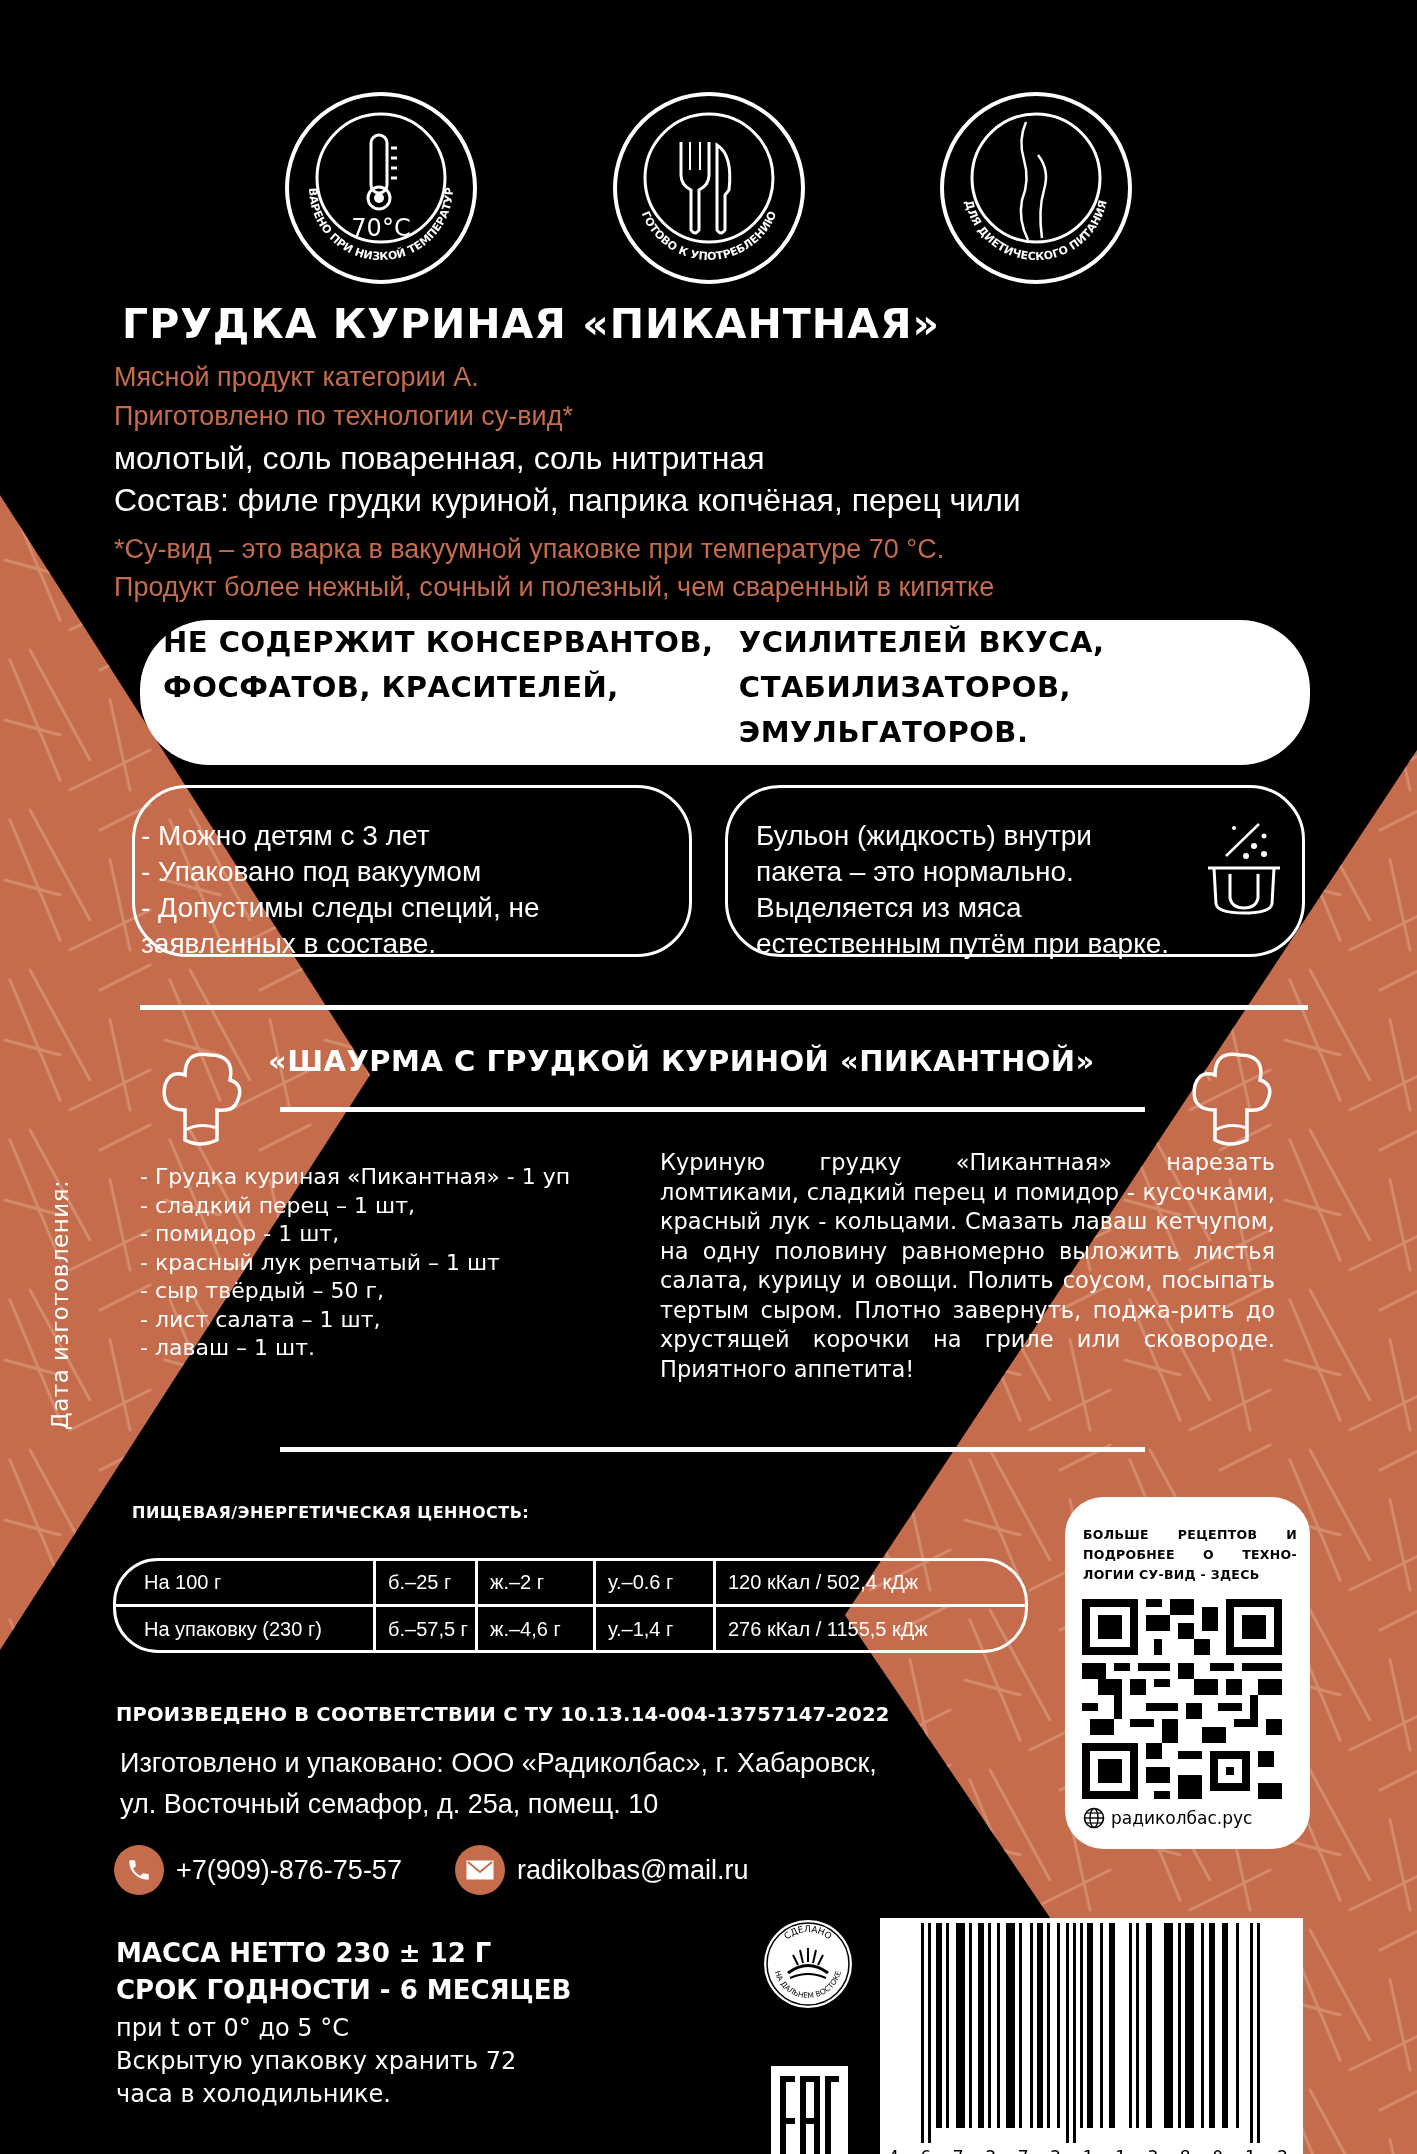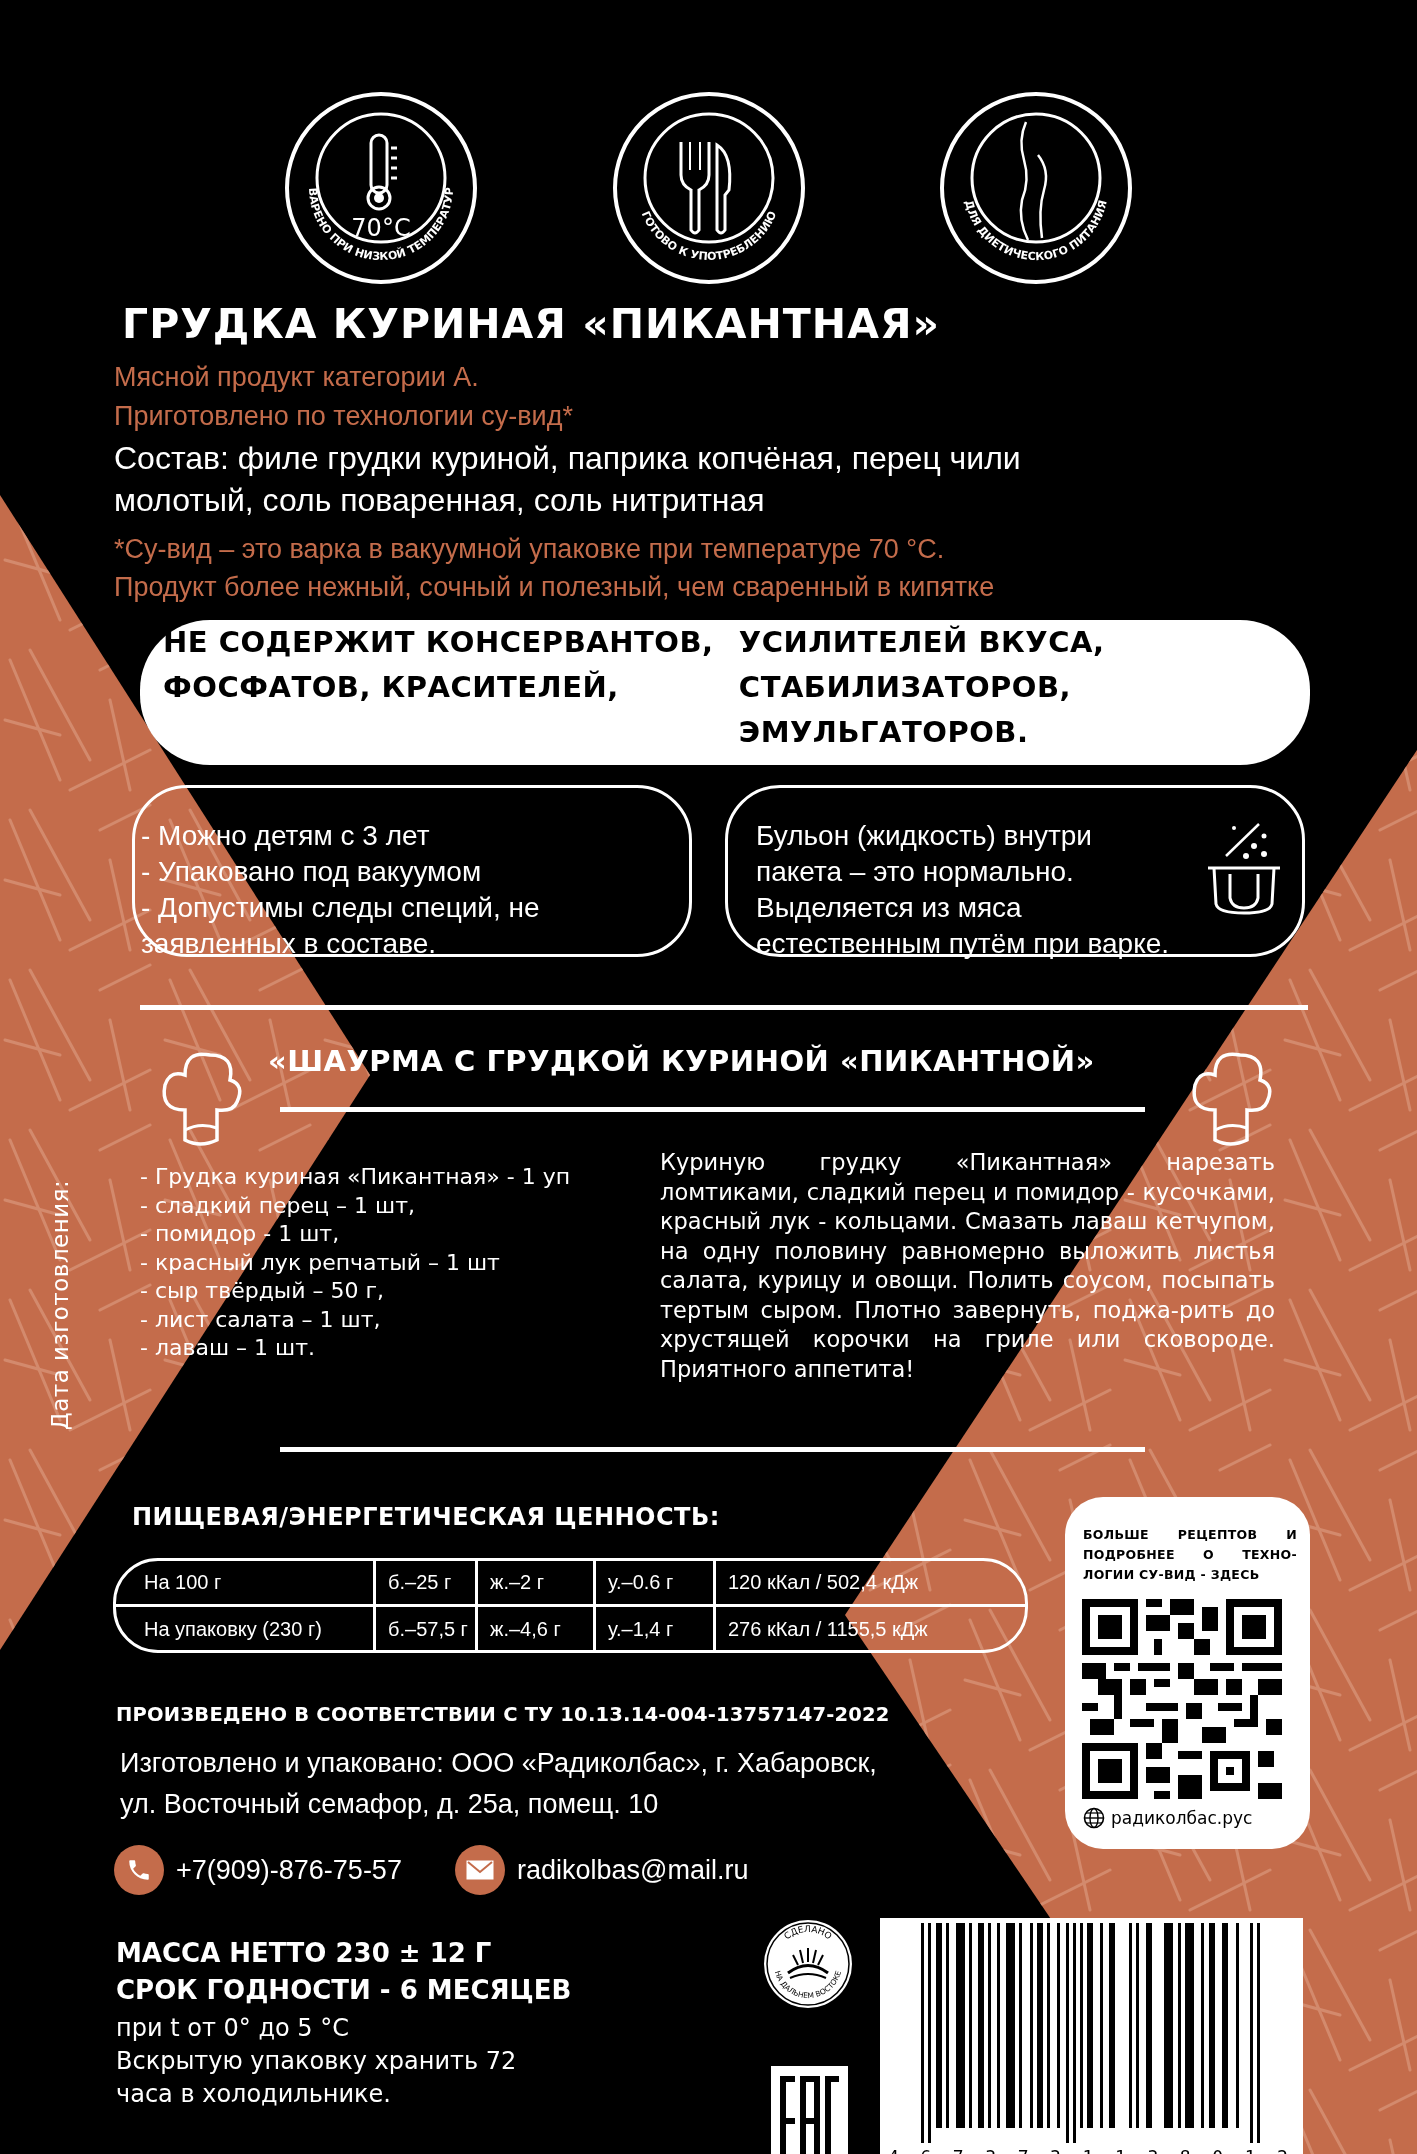--- a/index.html
+++ b/index.html
@@ -29,21 +29,21 @@
 
   .recipe-title { left: 268px; top: 1044px; font-family: "DejaVu Sans", sans-serif; font-weight: bold; font-size: 29px; color: #fff; letter-spacing: 0.5px; }
   .chef { position: absolute; width: 90px; height: 120px; z-index: 2; }
 
   .ingredients { left: 140px; top: 1163px; font-family: "DejaVu Sans", sans-serif; font-size: 22px; line-height: 28.5px; color: #fff; }
   .instructions { left: 660px; top: 1148px; width: 615px; font-family: "DejaVu Sans", sans-serif; font-size: 22.5px; line-height: 29.5px; color: #fff; text-align: justify; }
 
   .vertical { left: 15px; top: 1100px; width: 90px; height: 410px; z-index: 2; }
   .vertical span { position: absolute; left: 45px; top: 205px; transform: translate(-50%,-50%) rotate(-90deg); white-space: nowrap; font-family: "DejaVu Sans", sans-serif; font-size: 23px; color: #fff; letter-spacing: 0.5px; }
 
-  .nut-title { left: 132px; top: 1503px; font-family: "DejaVu Sans", sans-serif; font-weight: bold; font-size: 24px; color: #fff; letter-spacing: 0.5px; }
+  .nut-title { left: 132px; top: 1503px; font-family: "DejaVu Sans", sans-serif; font-weight: bold; font-size: 16px; color: #fff; letter-spacing: 0.5px; }
   .nut-table { left: 113px; top: 1558px; width: 915px; height: 95px; border: 3px solid #fff; border-radius: 45px; overflow: hidden; }
   .nut-row { display: flex; height: 45.5px; border-bottom: 3px solid #fff; }
   .nut-row:last-child { border-bottom: none; }
   .nut-cell { border-right: 3px solid #fff; font-family: "Liberation Sans", sans-serif; font-size: 20px; color: #fff; display: flex; align-items: center; padding-left: 12px; white-space: nowrap; }
   .nut-cell:last-child { border-right: none; }
   .c1 { width: 260px; padding-left: 28px; }
   .c2 { width: 102px; }
   .c3 { width: 118px; }
   .c4 { width: 120px; }
   .c5 { flex: 1; }
@@ -135,22 +135,22 @@
     <text fill="#fff" font-family="DejaVu Sans, sans-serif" font-size="11" font-weight="bold"><textPath href="#ringC" startOffset="50%" text-anchor="middle">ДЛЯ ДИЕТИЧЕСКОГО ПИТАНИЯ</textPath></text>
   </svg>
 </div>
 
 <div class="abs title">ГРУДКА КУРИНАЯ «ПИКАНТНАЯ»</div>
 <div class="abs sub">
   <div>Мясной продукт категории А.</div>
   <div>Приготовлено по технологии су-вид*</div>
 </div>
 <div class="abs composition">
+  <div>молотый, соль поваренная, соль нитритная</div>
   <div>Состав: филе грудки куриной, паприка копчёная, перец чили</div>
-  <div>молотый, соль поваренная, соль нитритная</div>
 </div>
 <div class="abs note">
   <div>*Су-вид – это варка в вакуумной упаковке при температуре 70 °С.</div>
   <div>Продукт более нежный, сочный и полезный, чем сваренный в кипятке</div>
 </div>
 
 <div class="abs pill-white">
   <div>НЕ СОДЕРЖИТ  КОНСЕРВАНТОВ, ФОСФАТОВ, КРАСИТЕЛЕЙ,</div>
   <div>УСИЛИТЕЛЕЙ ВКУСА, СТАБИЛИЗАТОРОВ, ЭМУЛЬГАТОРОВ.</div>
 </div>

